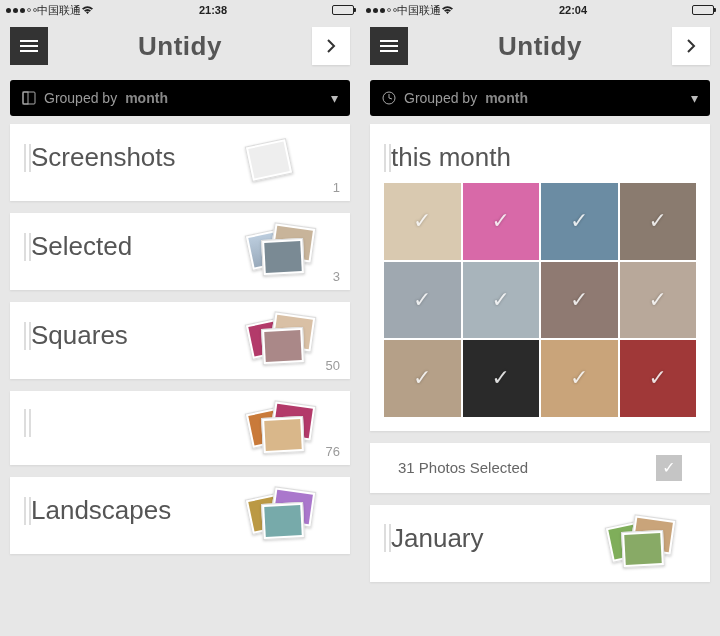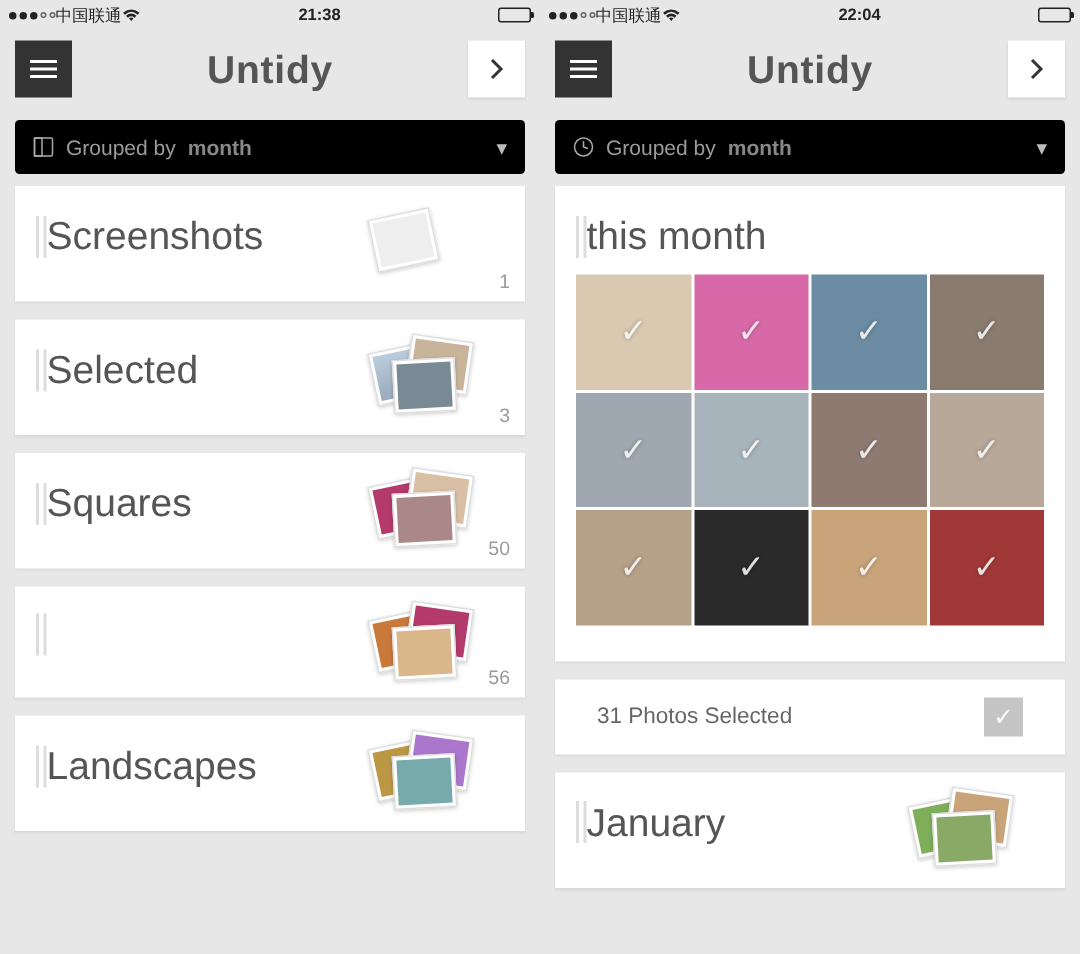--- a/index.html
+++ b/index.html
@@ -274,21 +274,21 @@
         <div class="ph">
             <div class="inner" style="background:#c97a3a"></div>
           </div>
         <div class="ph">
             <div class="inner" style="background:#b33a6a"></div>
           </div>
         <div class="ph">
             <div class="inner" style="background:#d9b78a"></div>
           </div>
       </div>
-      <span class="group-count">56</span>
+      <span class="group-count">76</span>
     </div>
 
     <div class="group-card">
       <div class="group-head">
         <span class="drag-handle">
             <span></span>
             <span></span>
           </span>
         <span class="group-title">Landscapes</span>
       </div>
@@ -346,21 +346,21 @@
     <svg width="14" height="14" viewBox="0 0 14 14">
         <circle cx="7" cy="7" r="6" stroke="#aaa" fill="none"></circle>
         <path d="M7 3 L7 7 L10 8" stroke="#aaa" fill="none"></path>
       </svg>
     <span>Grouped by</span>
     <b style="font-weight:600;color:#888">month</b>
     <span class="chev">▾</span>
   </div>
 
   <div class="content">
-    <div class="group-card" style="padding-bottom:24px">
+    <div class="group-card" style="padding-bottom:14px">
       <div class="group-head">
         <span class="drag-handle">
             <span></span>
             <span></span>
           </span>
         <span class="group-title">this month</span>
       </div>
       <div class="grid">
         <div class="cell c1">
             <span class="check">✓</span>

